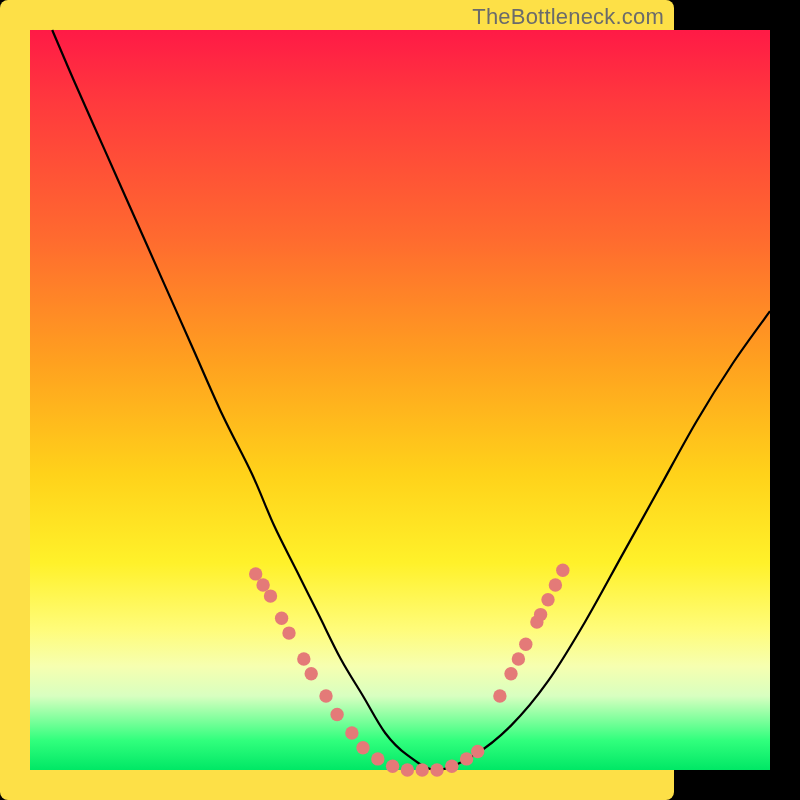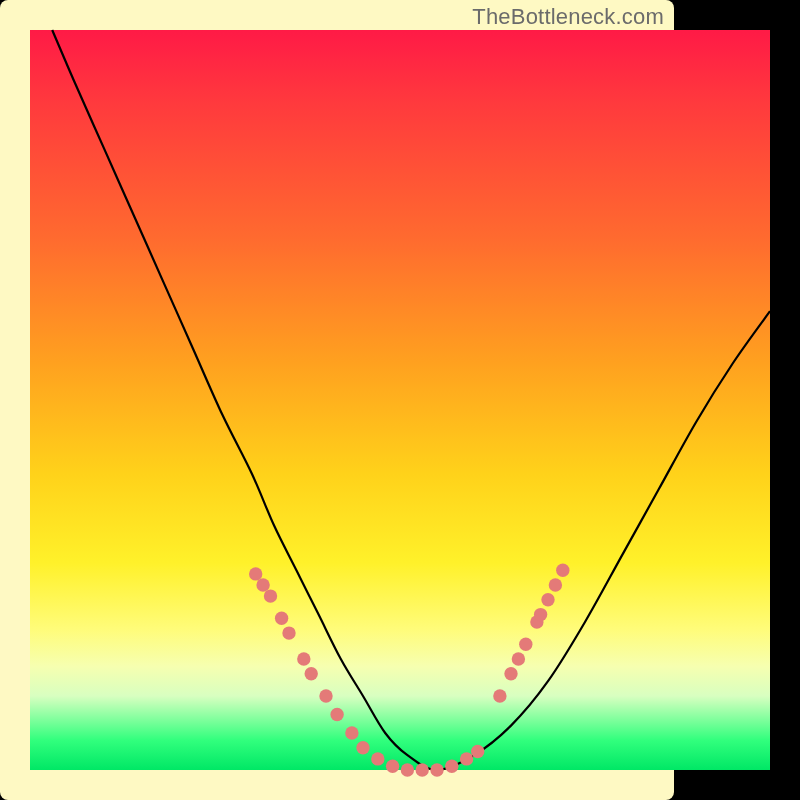--- a/index.html
+++ b/index.html
@@ -10,21 +10,21 @@
     overflow: hidden;
     background: #000;
     font-family: Arial, Helvetica, sans-serif;
   }
   .frame {
     position: absolute;
     left: 0;
     top: 0;
     width: 674px;
     height: 800px;
-    background: #fef9c3;
+    background: #fde047;
     border-radius: 8px;
   }
   .plot {
     position: absolute;
     left: 30px;
     top: 30px;
     width: 740px;
     height: 740px;
     
     background: linear-gradient(to bottom,

